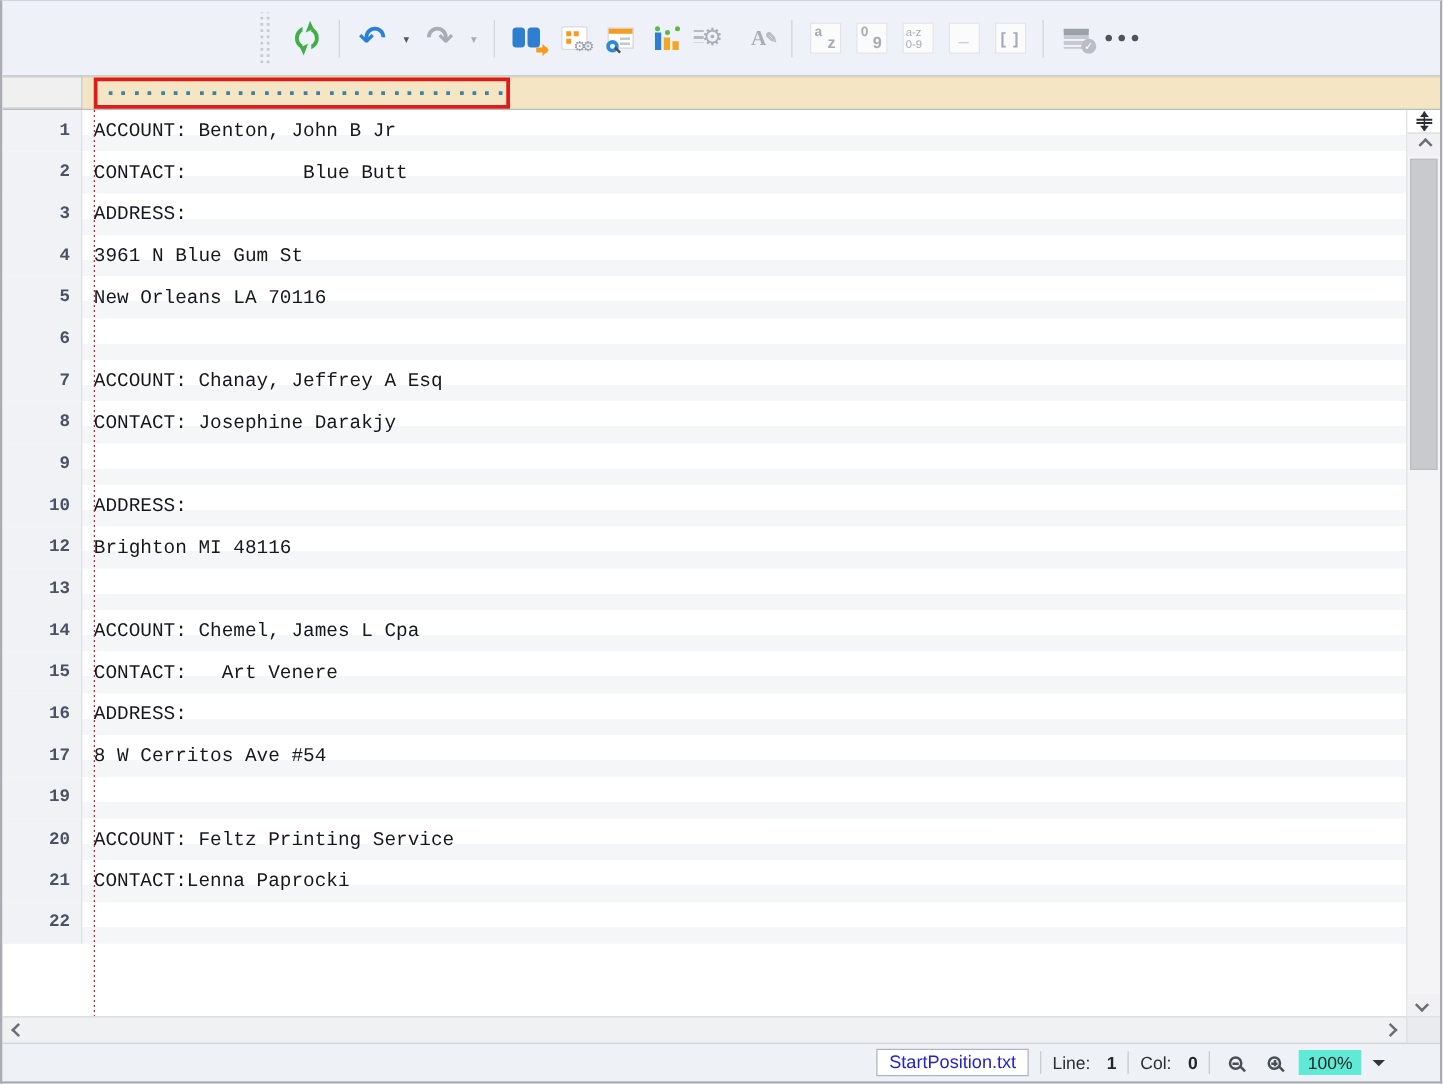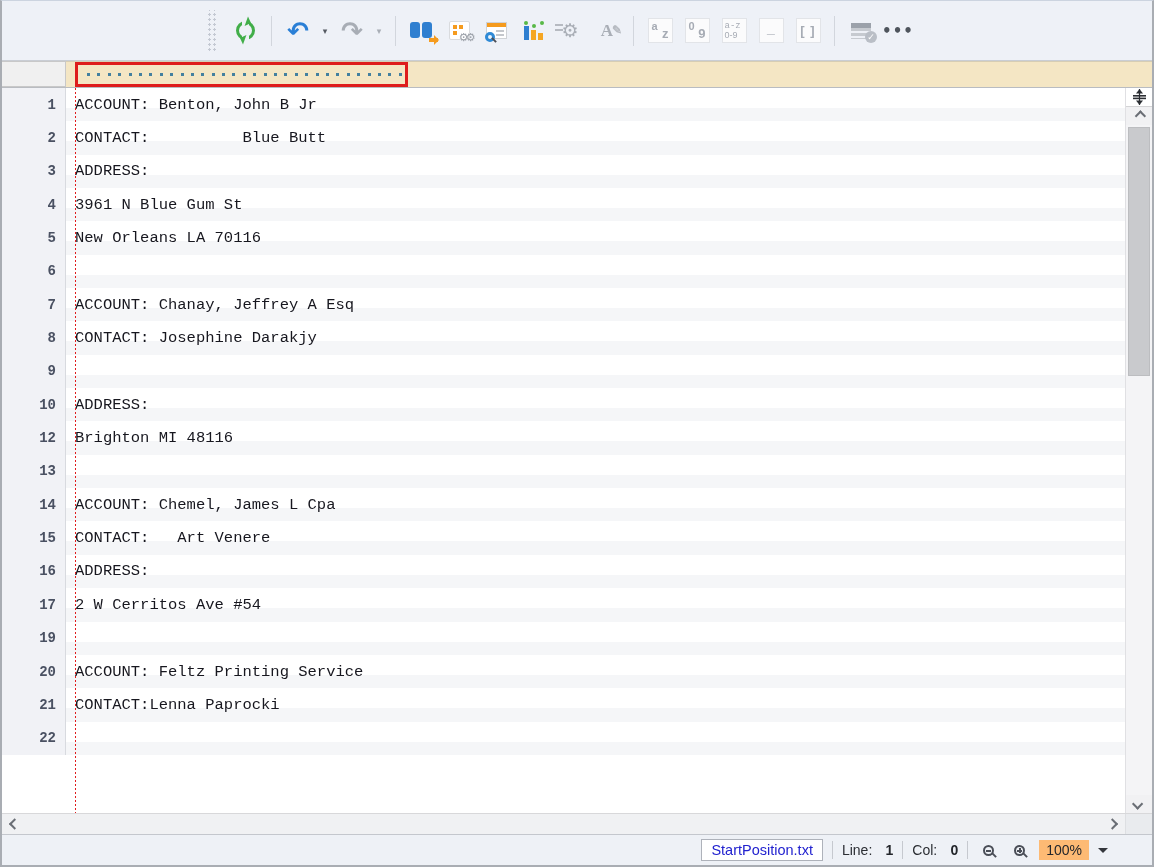--- a/index.html
+++ b/index.html
@@ -59,21 +59,21 @@
   .gearbig { font-size:19px; color:#a9aeb6; line-height:19px; }
   .ic-proc .lines { position:absolute; left:1px; top:9px; width:8px; height:10px;
     background:repeating-linear-gradient(#b6bac1 0 2px, transparent 2px 5px); }
   .ic-fontA { font:700 17px "Liberation Serif", serif; color:#a9aeb6; position:relative; }
   .ic-fontA .pen { position:absolute; right:-9px; top:2px; font-size:12px; color:#b6bac1; }
 
   .boxic { width:25px; height:25px; background:#fbfbfc; border:1px solid #e2e4e8;
            position:relative; color:#a6abb4; font:700 11px "Liberation Sans", sans-serif; }
   .boxic .tl { position:absolute; left:3px; top:1px; }
   .boxic .br { position:absolute; right:3px; bottom:1px; font-size:13px; }
-  .boxic .c1 { position:absolute; left:2px; top:2px;  font-size:9px; font-weight:400;font-family:Liberation Mono, monospace; }
+  .boxic .c1 { position:absolute; left:2px; top:2px;  font-size:9px; font-weight:400; }
   .boxic .c2 { position:absolute; left:2px; bottom:2px; font-size:9px; font-weight:400; }
   .boxic .mid { position:absolute; left:0; right:0; top:4px; text-align:center; font-size:13px; letter-spacing:1px; }
   .boxic .low { position:absolute; left:0; right:0; bottom:6px; text-align:center; font-size:14px; }
 
   .ic-checklist { width:20px; height:16px; position:relative;
     background:repeating-linear-gradient(#c6cad0 0 3px, #eef1f7 3px 5px); }
   .ic-checklist .hdr { position:absolute; left:0; right:0; top:0; height:5px; background:#9ba1aa; }
   .ic-checklist .chk { position:absolute; right:-6px; bottom:-4px; width:12px; height:12px; border-radius:50%;
     background:#b9bec6; color:#fff; font-size:9px; line-height:12px; text-align:center; }
   .ic-more { font:700 15px "DejaVu Sans", sans-serif; color:#4e545c; letter-spacing:1px; }
@@ -129,21 +129,21 @@
   .slabel { color:#2b2e33; }
   .sval { font-weight:700; min-width:12px; text-align:right; }
   .mag { width:11px; height:11px; border:2px solid #4a4e57; border-radius:50%; position:relative;
          display:inline-block; background:transparent; }
   .mag:after { content:""; position:absolute; width:2px; height:6px; background:#4a4e57;
          right:-3px; bottom:-4px; transform:rotate(-45deg); }
   .mag .sign { position:absolute; left:1px; right:1px; top:3.5px; height:2px; background:#4a4e57; }
   .mag .signv { position:absolute; top:1px; bottom:1px; left:3.5px; width:2px; background:#4a4e57; }
   .magbtn { background:transparent; border:none; width:22px; height:22px; display:flex;
             align-items:center; justify-content:center; }
-  .zoom-box { background:#fdba74; padding:2px 7px; font-size:14px; }
+  .zoom-box { background:#5eead4; padding:2px 7px; font-size:14px; }
   .scaret { width:0; height:0; border:5px solid transparent; border-top-color:#33363c; margin-top:5px; }
 </style>
 </head>
 <body>
 
 <div class="window">
 
   <div class="toolbar">
     <div class="grip"></div>
 
@@ -349,21 +349,21 @@
         <div class="row">
           <div class="ln">15</div>
           <div class="code">CONTACT:   Art Venere</div>
         </div>
         <div class="row">
           <div class="ln">16</div>
           <div class="code">ADDRESS:</div>
         </div>
         <div class="row">
           <div class="ln">17</div>
-          <div class="code">2 W Cerritos Ave #54</div>
+          <div class="code">8 W Cerritos Ave #54</div>
         </div>
         <div class="row">
           <div class="ln">19</div>
           <div class="code"></div>
         </div>
         <div class="row">
           <div class="ln">20</div>
           <div class="code">ACCOUNT: Feltz Printing Service</div>
         </div>
         <div class="row">

